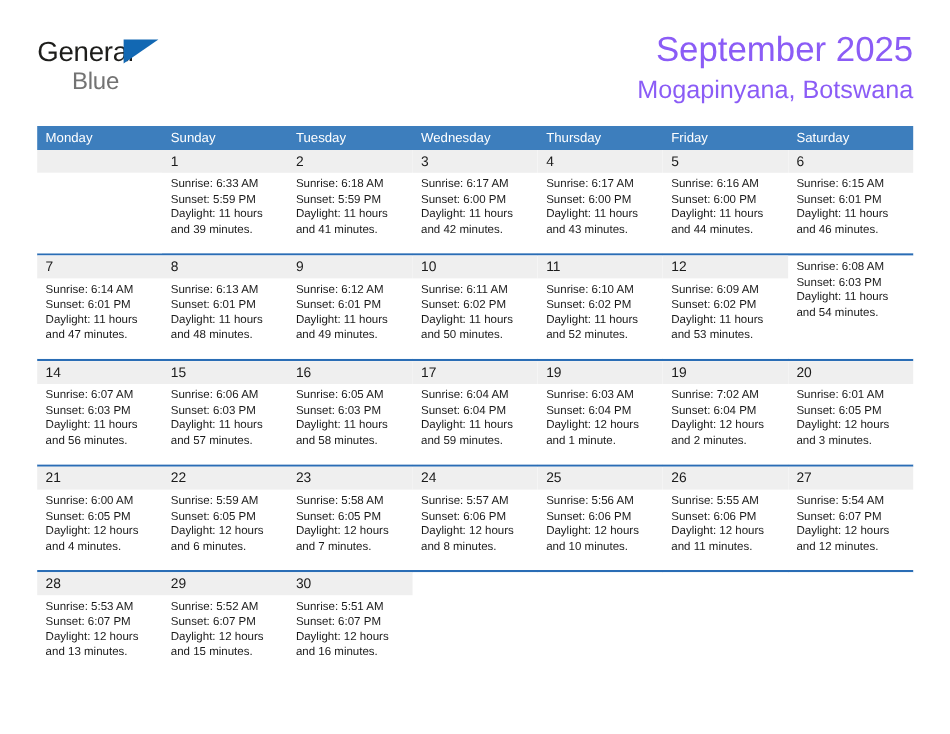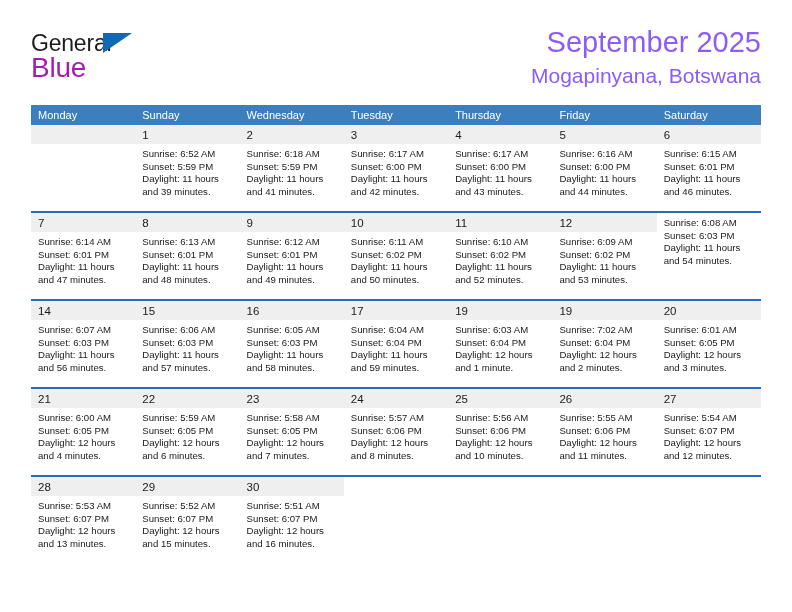--- a/index.html
+++ b/index.html
@@ -50,23 +50,24 @@
   .brand-tri {
     position: absolute;
     left: 72px;
     top: 3px;
     width: 0;
     height: 0;
     border-left: 29px solid #1268b3;
     border-bottom: 20px solid transparent;
   }
   .brand-row2 {
-    font-size: 28px;
-    color: #a21caf;
+    font-size: 20px;
+    color: #737373;
     line-height: 24px;
+    margin-left: 29px;
     letter-spacing: -0.2px;
   }
 
   .title-block {
     position: absolute;
     right: 0;
     top: 0;
     text-align: right;
   }
   .cal-title {
@@ -176,37 +177,37 @@
       <div class="cal-title">September 2025</div>
       <div class="cal-subtitle">Mogapinyana, Botswana</div>
     </div>
 
   </div>
 
   <div class="calendar">
     <div class="dow-row">
       <div class="dow">Monday</div>
       <div class="dow">Sunday</div>
+      <div class="dow">Tuesday</div>
       <div class="dow">Wednesday</div>
-      <div class="dow">Tuesday</div>
       <div class="dow">Thursday</div>
       <div class="dow">Friday</div>
       <div class="dow">Saturday</div>
     </div>
 
     <div id="weeks-container">
         <div class="week">
           <div class="day-cell blank empty">
             <div class="day-num-band"><span class="day-num"></span></div>
             <div class="day-body"></div>
           </div>
           <div class="day-cell">
             <div class="day-num-band"><span class="day-num">1</span></div>
             <div class="day-body">
-              <div class="day-line">Sunrise: 6:52 AM</div>
+              <div class="day-line">Sunrise: 6:33 AM</div>
               <div class="day-line">Sunset: 5:59 PM</div>
               <div class="day-line">Daylight: 11 hours</div>
               <div class="day-line">and 39 minutes.</div>
             </div>
           </div>
           <div class="day-cell">
             <div class="day-num-band"><span class="day-num">2</span></div>
             <div class="day-body">
               <div class="day-line">Sunrise: 6:18 AM</div>
               <div class="day-line">Sunset: 5:59 PM</div>

